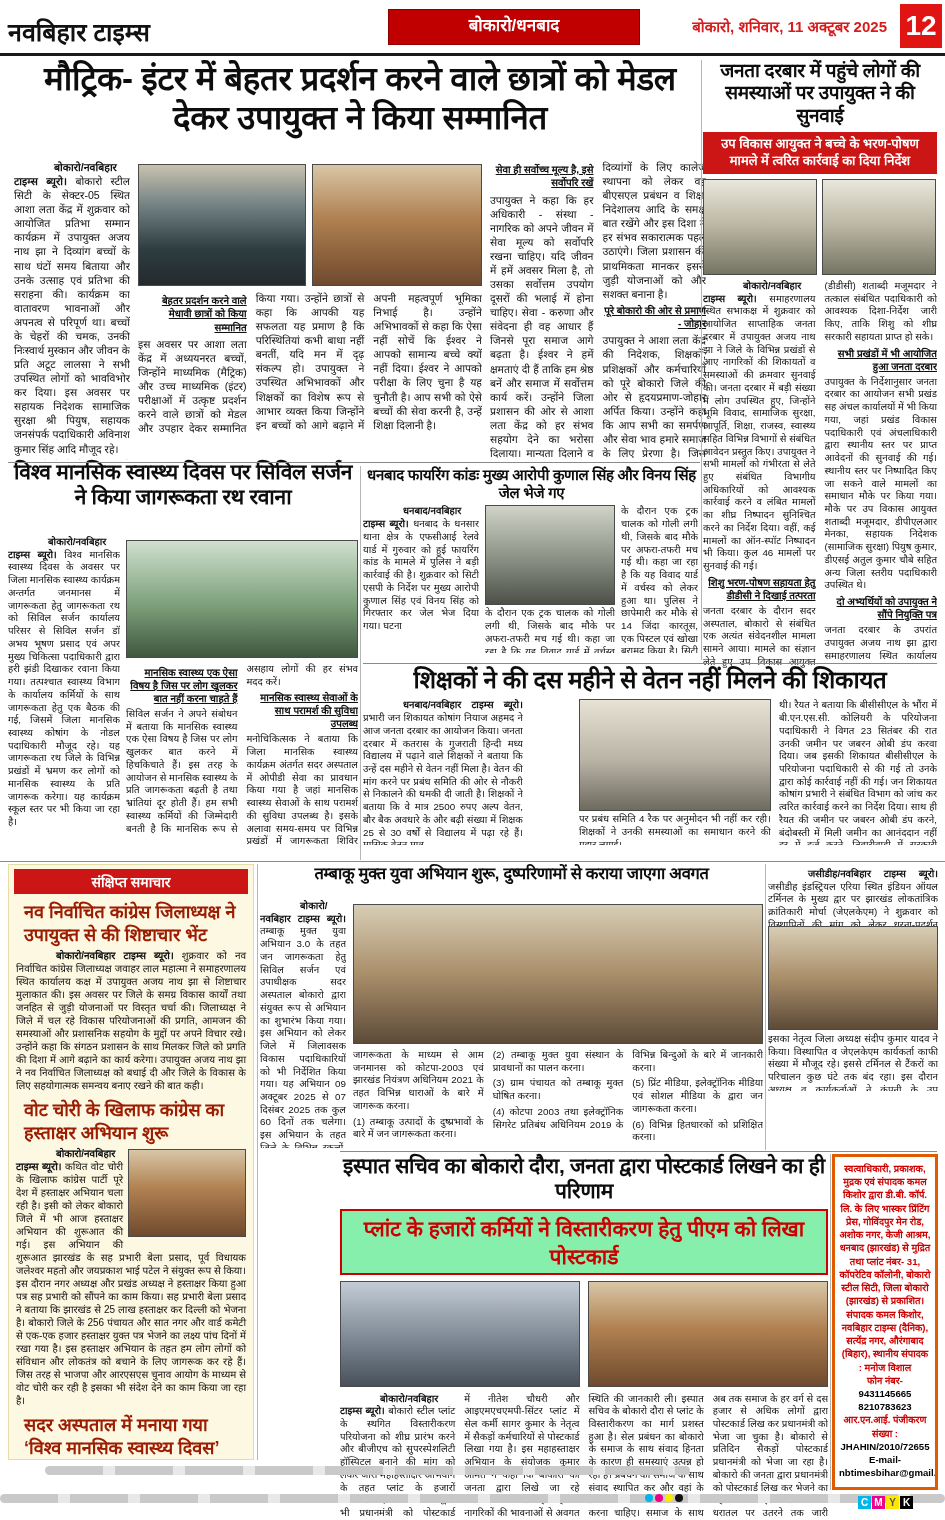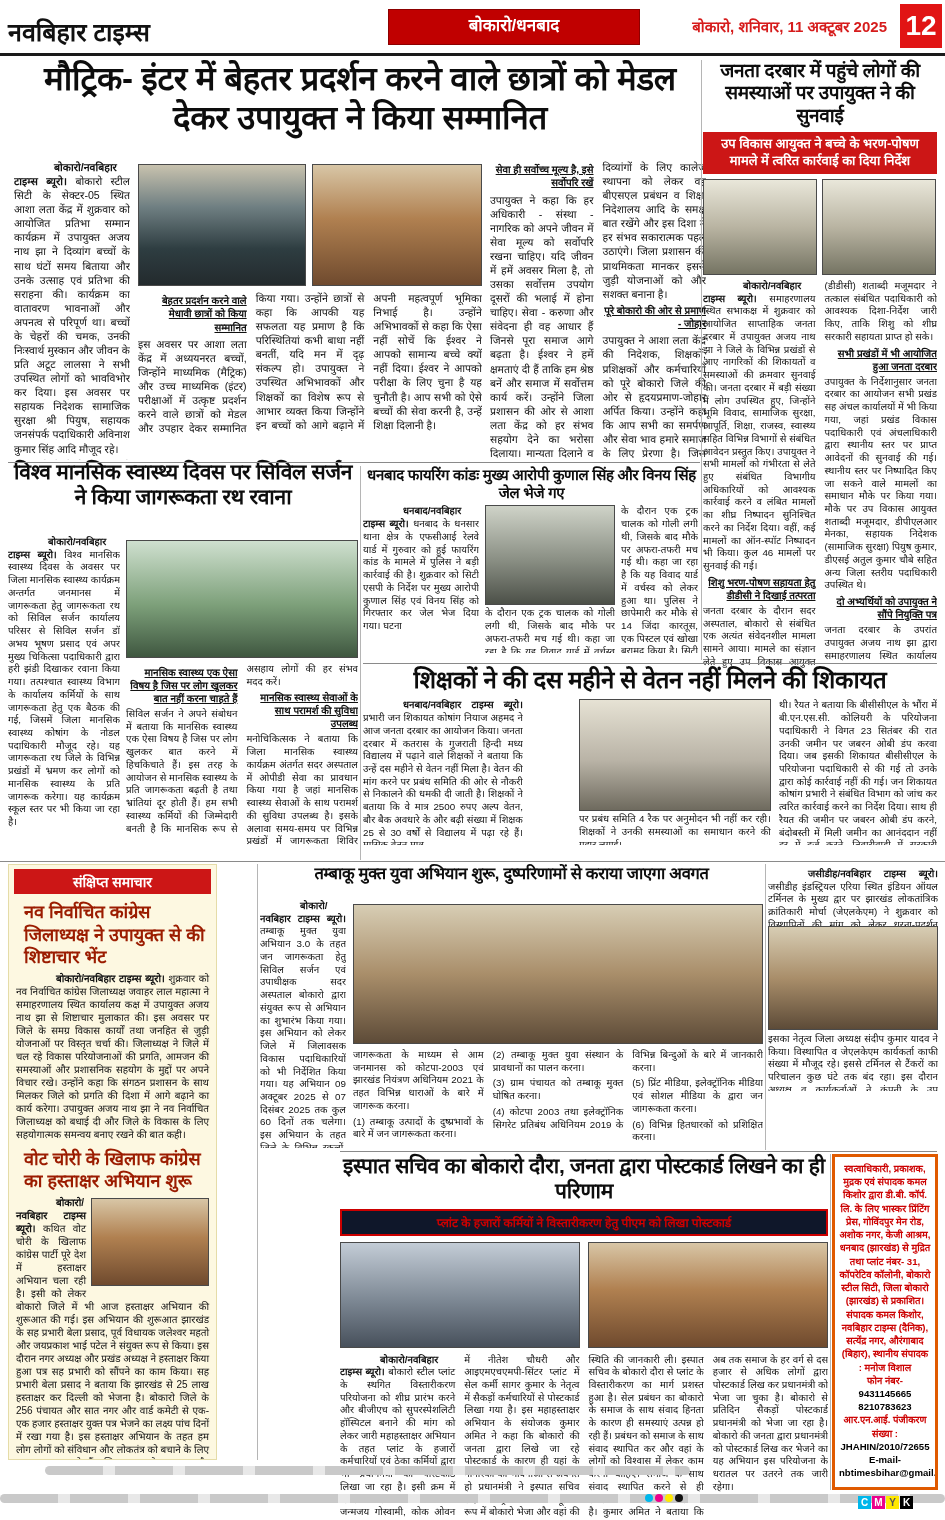--- a/index.html
+++ b/index.html
@@ -14,22 +14,22 @@
   .page-box{background:#e11414;color:#fff;font-weight:bold;font-size:28px;text-align:center;line-height:44px;}
   .mast-rule{background:#1a1a1a;height:3px;}
   
   .hl{font-weight:bold;color:#0d0d0d;text-align:center;line-height:1.18;letter-spacing:-0.3px;}
   .hl-main{font-size:33px;}
   .hl-lg{font-size:21px;}
   .hl-sm{font-size:15px;}
   .hl-xl{font-size:24px;}
   .banner-red{background:#cc1616;color:#fff;font-weight:bold;font-size:13px;
               text-align:center;padding:4px 6px;line-height:1.3;}
-  .banner-outline{border:2px solid #cc0000;color:#cc0000;font-weight:bold;font-size:12px;
-              text-align:center;padding:3px 4px;background:#0f172a;}
+  .banner-outline{border:2px solid #cc0000;color:#cc0000;font-weight:bold;font-size:21px;
+              text-align:center;padding:3px 4px;background:#86efac;}
   
   .body-sm{font-size:10.6px;line-height:1.33;text-align:justify;}
   .body-xs{font-size:9.8px;line-height:1.3;text-align:justify;}
   .body-sm p,.body-xs p{margin:0 0 3px 0;}
   .byl{font-weight:bold;margin-left:40px;}
   h4.sub{font-size:10px;font-weight:bold;text-align:right;margin:3px 0;
          text-decoration:underline;}
   .cols-2{column-count:2;column-gap:9px;}
   .cols-3{column-count:3;column-gap:9px;}
   .cols-4{column-count:4;column-gap:9px;}
@@ -167,21 +167,21 @@
         <div class="clip body-xs" style="height:32px;margin-top:2px;">
           <p>पर प्रबंध समिति 4 रैक पर अनुमोदन भी नहीं कर रही। शिक्षकों ने उनकी समस्याओं का समाधान करने की गुहार लगाई।</p>
         </div>
       </div>
       <div class="clip body-xs" style="width:182px;height:146px;">
         <p>थी। रैयत ने बताया कि बीसीसीएल के भौंरा में बी.एन.एस.सी. कोलियरी के परियोजना पदाधिकारी ने विगत 23 सितंबर की रात उनकी जमीन पर जबरन ओबी डंप करवा दिया। जब इसकी शिकायत बीसीसीएल के परियोजना पदाधिकारी से की गई तो उनके द्वारा कोई कार्रवाई नहीं की गई। जन शिकायत कोषांग प्रभारी ने संबंधित विभाग को जांच कर त्वरित कार्रवाई करने का निर्देश दिया। साथ ही रैयत की जमीन पर जबरन ओबी डंप करने, बंदोबस्ती में मिली जमीन का आनंददान नहीं दूर में दर्ज करने, तिवारीवाड़ी में सरकारी जमीन पर कब्जा करने का प्रयास करने, प्रधानमंत्री आवास दिलाने, बंदोबस्त में मिली जमीन पर दबंगों द्वारा कब्जा करने, सरकारी जमीन पर कब्जा करने के लिए रैयती जमीन को फर्जीवाड़ा करने वाले सहित अन्य आवेदकों ने शिकायत दर्ज कराई।</p>
       </div>
     </div>
   </div>
 
-  <div class="abs brief clip" style="left:8px;top:864px;width:209px;height:596px;">
+  <div class="abs brief clip" style="left:8px;top:864px;width:246px;height:596px;">
     <div class="brief-banner">संक्षिप्त समाचार</div>
     <h3>नव निर्वाचित कांग्रेस जिलाध्यक्ष ने उपायुक्त से की शिष्टाचार भेंट</h3>
     <p class="body-xs" style="margin:0;"><b class="byl">बोकारो/नवबिहार टाइम्स ब्यूरो।</b> <span>शुक्रवार को नव निर्वाचित कांग्रेस जिलाध्यक्ष जवाहर लाल महात्मा ने समाहरणालय स्थित कार्यालय कक्ष में उपायुक्त अजय नाथ झा से शिष्टाचार मुलाकात की। इस अवसर पर जिले के समग्र विकास कार्यों तथा जनहित से जुड़ी योजनाओं पर विस्तृत चर्चा की। जिलाध्यक्ष ने जिले में चल रहे विकास परियोजनाओं की प्रगति, आमजन की समस्याओं और प्रशासनिक सहयोग के मुद्दों पर अपने विचार रखे। उन्होंने कहा कि संगठन प्रशासन के साथ मिलकर जिले को प्रगति की दिशा में आगे बढ़ाने का कार्य करेगा। उपायुक्त अजय नाथ झा ने नव निर्वाचित जिलाध्यक्ष को बधाई दी और जिले के विकास के लिए सहयोगात्मक समन्वय बनाए रखने की बात कही।</span></p>
     <h3>वोट चोरी के खिलाफ कांग्रेस का हस्ताक्षर अभियान शुरू</h3>
     <div class="body-xs">
       <div class="photo p-warm ph-float" style="width:118px;height:88px;"></div>
       <b class="byl">बोकारो/नवबिहार टाइम्स ब्यूरो।</b>
       <span>कथित वोट चोरी के खिलाफ कांग्रेस पार्टी पूरे देश में हस्ताक्षर अभियान चला रही है। इसी को लेकर बोकारो जिले में भी आज हस्ताक्षर अभियान की शुरूआत की गई। इस अभियान की शुरूआत झारखंड के सह प्रभारी बेला प्रसाद, पूर्व विधायक जलेश्वर महतो और जयप्रकाश भाई पटेल ने संयुक्त रूप से किया। इस दौरान नगर अध्यक्ष और प्रखंड अध्यक्ष ने हस्ताक्षर किया हुआ पत्र सह प्रभारी को सौंपने का काम किया। सह प्रभारी बेला प्रसाद ने बताया कि झारखंड से 25 लाख हस्ताक्षर कर दिल्ली को भेजना है। बोकारो जिले के 256 पंचायत और सात नगर और वार्ड कमेटी से एक-एक हजार हस्ताक्षर युक्त पत्र भेजने का लक्ष्य पांच दिनों में रखा गया है। इस हस्ताक्षर अभियान के तहत हम लोग लोगों को संविधान और लोकतंत्र को बचाने के लिए जागरूक कर रहे हैं। जिस तरह से भाजपा और आरएसएस चुनाव आयोग के माध्यम से वोट चोरी कर रही है इसका भी संदेश देने का काम किया जा रहा है।</span>
     </div>
     <h3>सदर अस्पताल में मनाया गया ‘विश्व मानसिक स्वास्थ्य दिवस’</h3>

